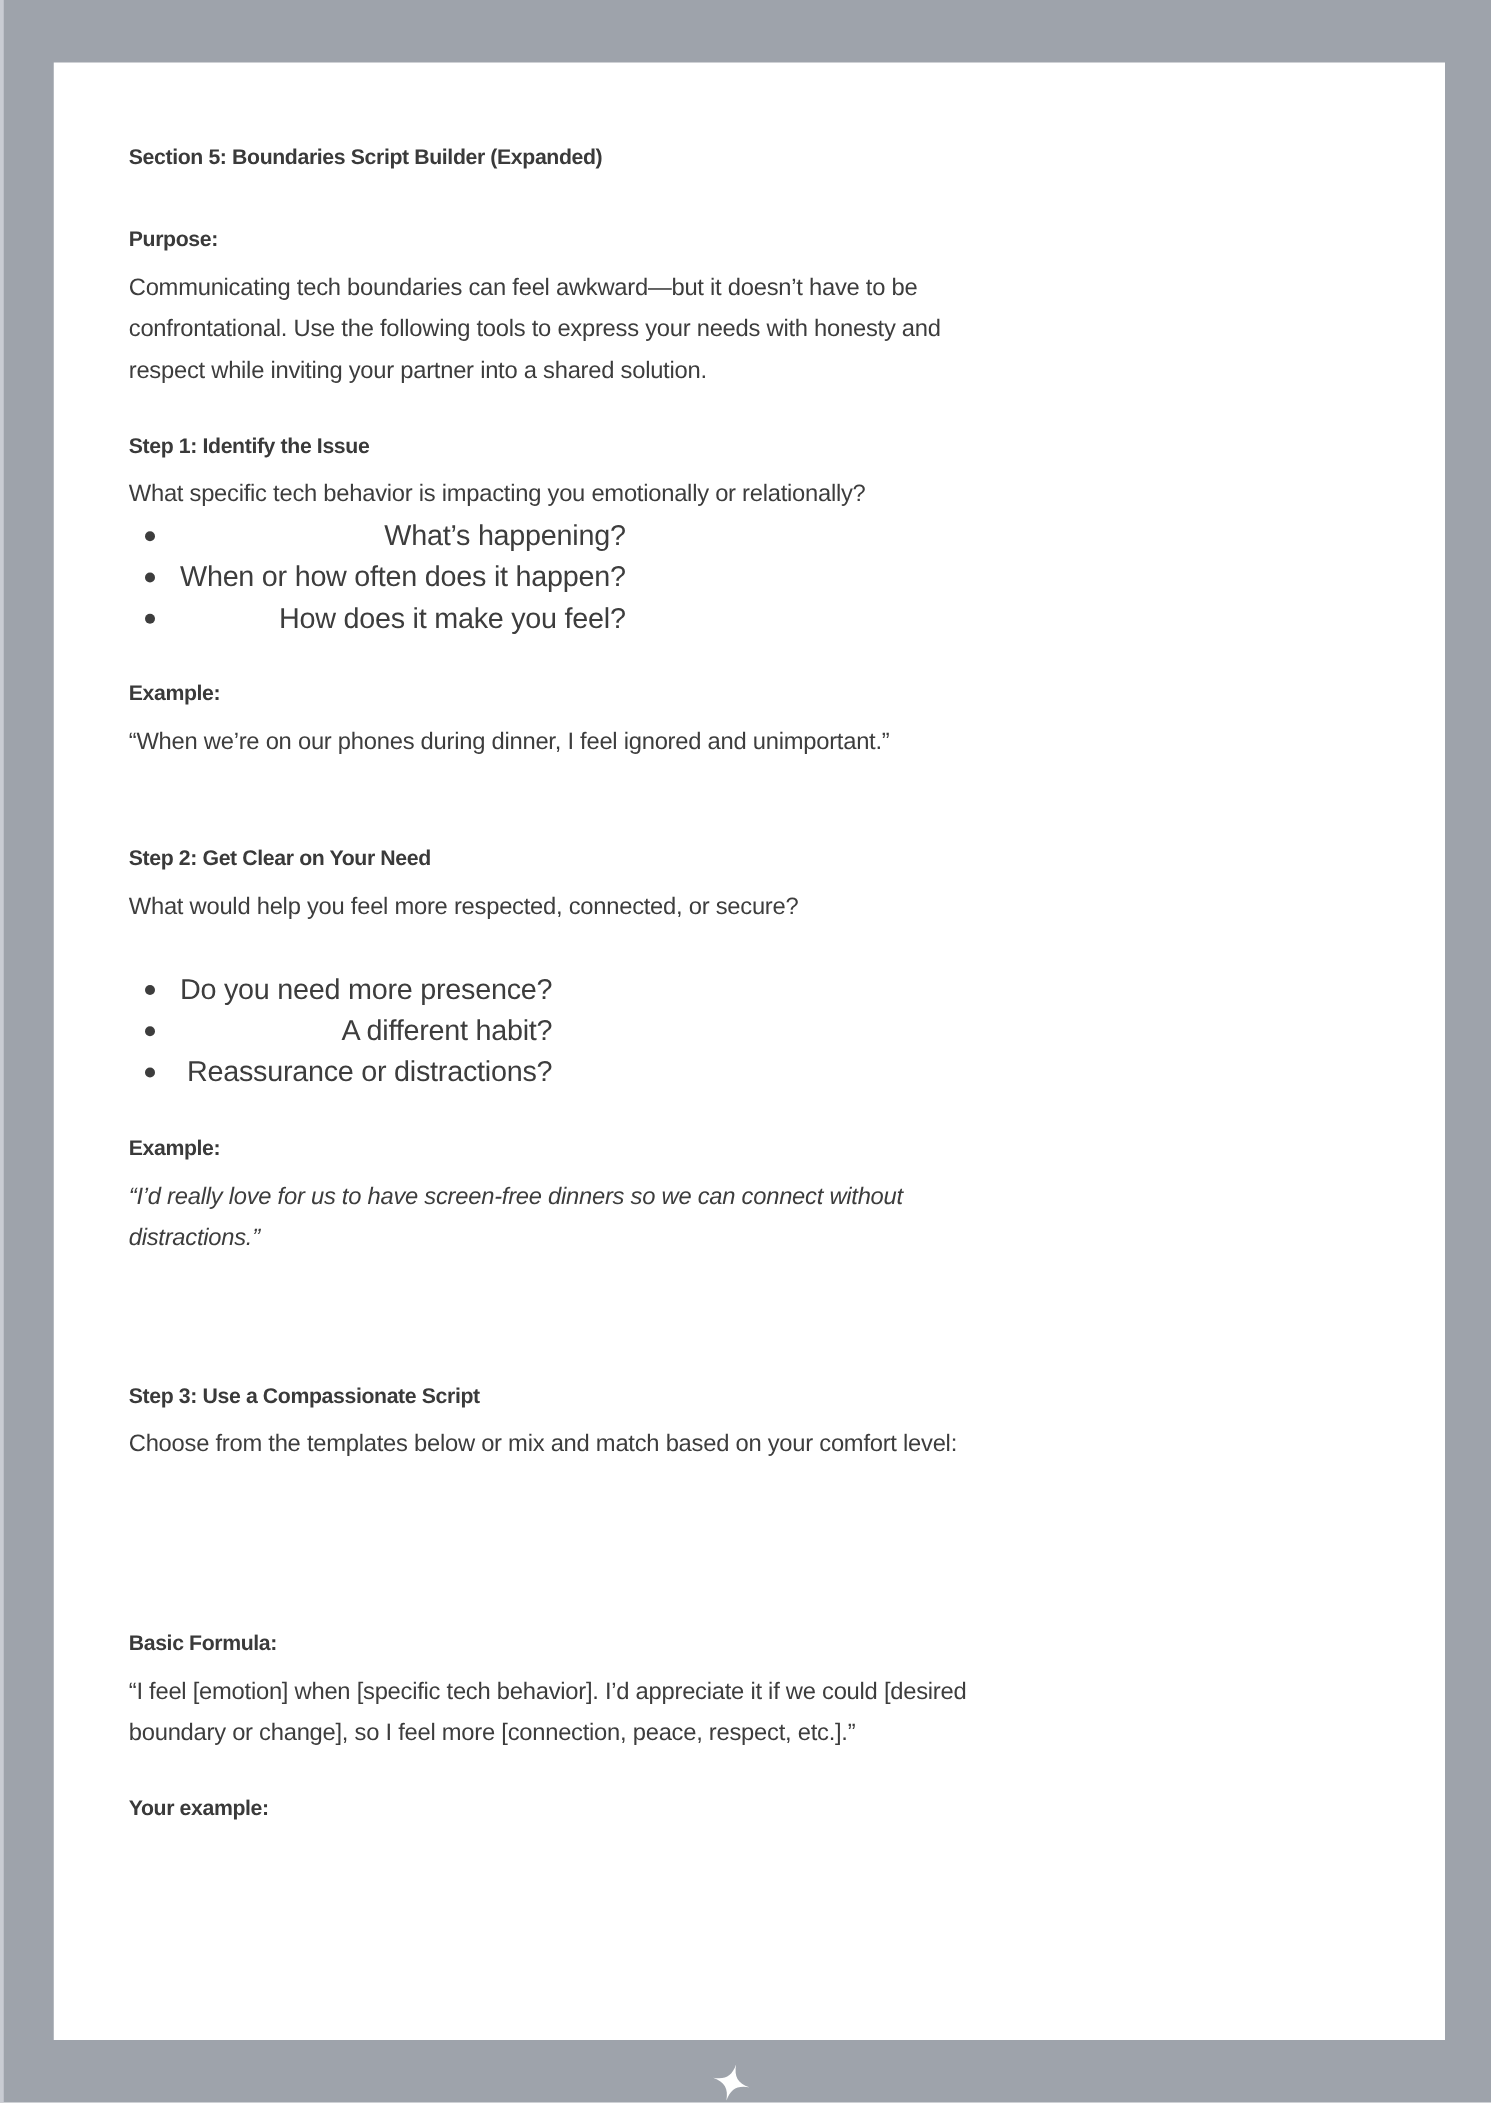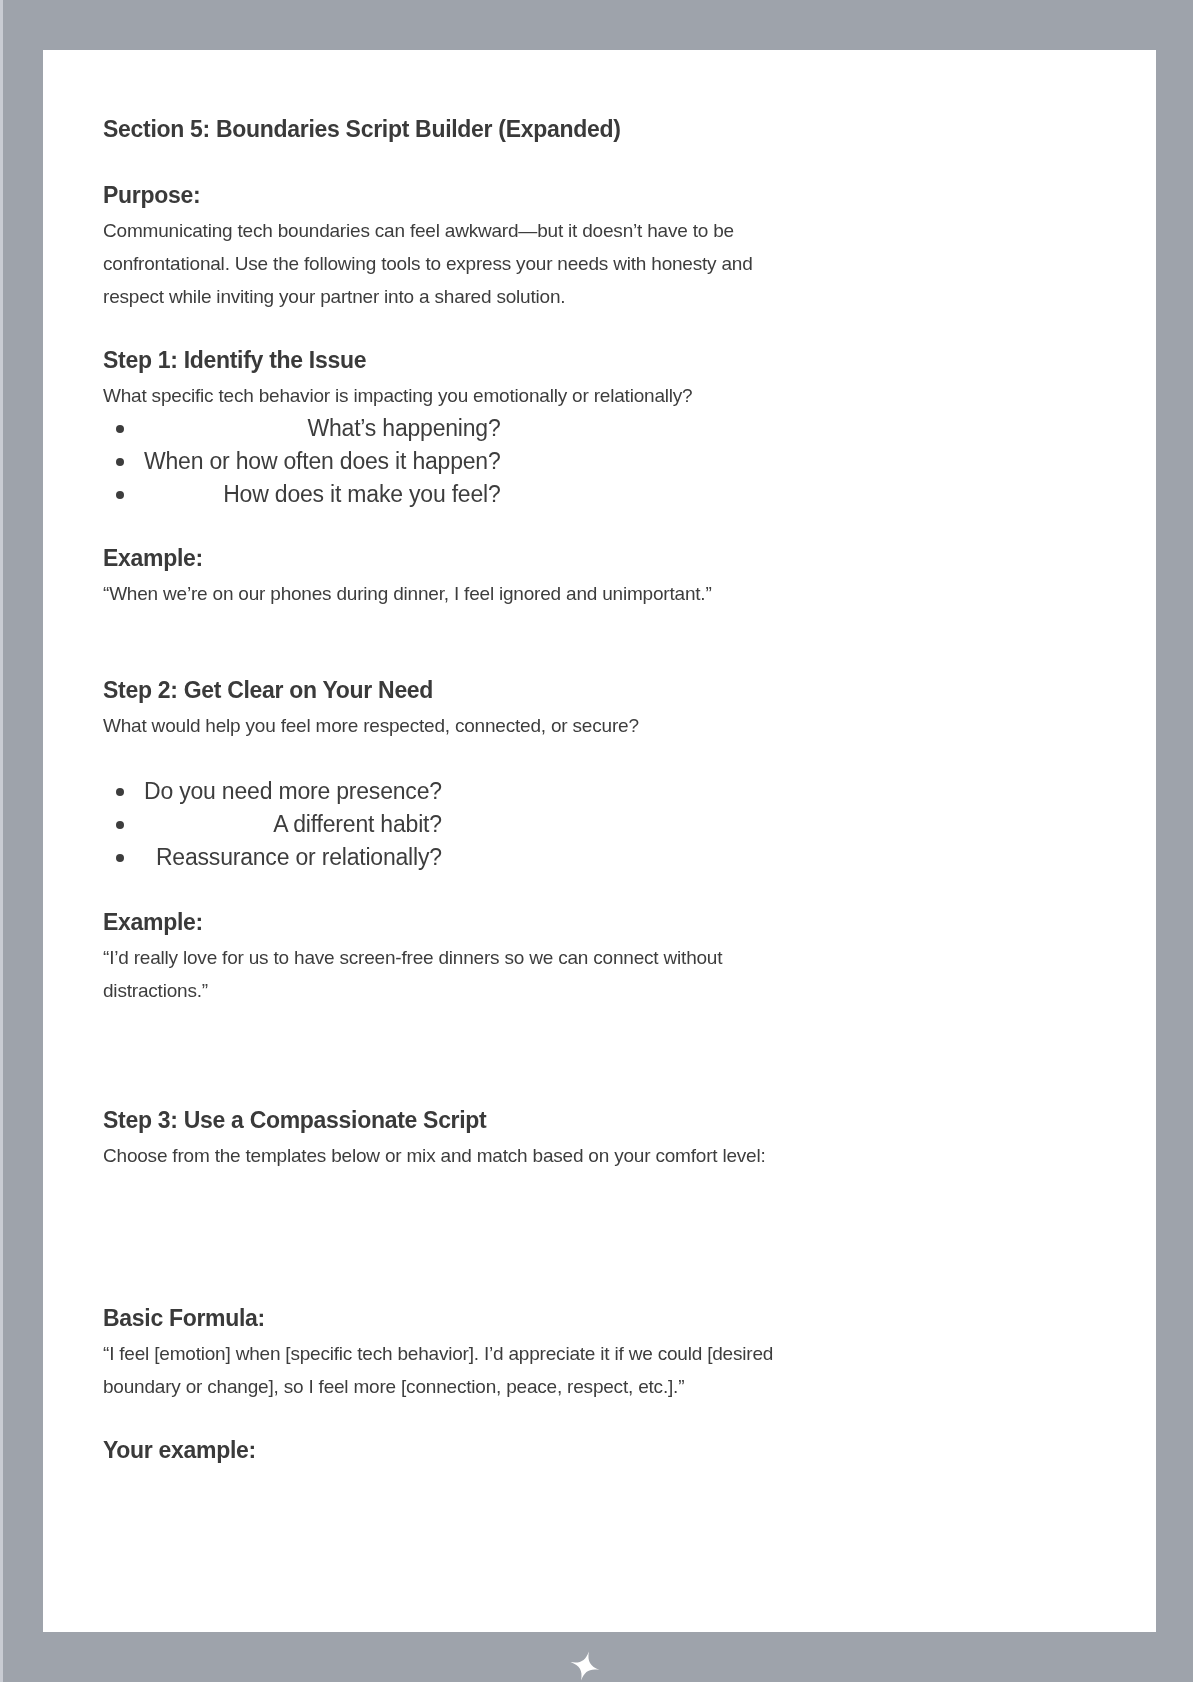--- a/index.html
+++ b/index.html
@@ -35,21 +35,21 @@
       top: 0;
       width: 1000px;
     }
     .blk {
       position: absolute;
       left: 0;
       white-space: nowrap;
     }
     .bold {
       font-weight: bold;
-      font-size: 23px;
+      font-size: 17px;
       letter-spacing: -0.3px;
       color: #3a3a3a;
     }
     .reg {
       font-size: 19px;
       letter-spacing: -0.2px;
       color: #3d3d3d;
       line-height: 33px;
     }
     ul.bullets {
@@ -110,24 +110,24 @@
       <li><span class="dot"></span><span>How does it make you feel?</span></li>
     </ul>
     <div class="blk bold" style="top:495px;">Example:</div>
     <div class="blk reg" style="top:527px;">“When we’re on our phones during dinner, I feel ignored and unimportant.”</div>
 
     <div class="blk bold" style="top:627px;">Step 2: Get Clear on Your Need</div>
     <div class="blk reg" style="top:659px;">What would help you feel more respected, connected, or secure?</div>
     <ul class="blk bullets" style="top:725px;">
       <li><span class="dot"></span><span>Do you need more presence?</span></li>
       <li><span class="dot"></span><span>A different habit?</span></li>
-      <li><span class="dot"></span><span>Reassurance or relationally?</span></li>
+      <li><span class="dot"></span><span>Reassurance or distractions?</span></li>
     </ul>
     <div class="blk bold" style="top:859px;">Example:</div>
-    <div class="blk reg" style="top:891px;">
+    <div class="blk reg" style="top:891px;font-style:italic;">
       <div>“I’d really love for us to have screen-free dinners so we can connect without</div>
       <div>distractions.”</div>
     </div>
 
     <div class="blk bold" style="top:1057px;">Step 3: Use a Compassionate Script</div>
     <div class="blk reg" style="top:1089px;">Choose from the templates below or mix and match based on your comfort level:</div>
 
     <div class="blk bold" style="top:1255px;text-align:center;">Basic Formula:</div>
     <div class="blk reg" style="top:1287px;">
       <div>“I feel [emotion] when [specific tech behavior]. I’d appreciate it if we could [desired</div>

